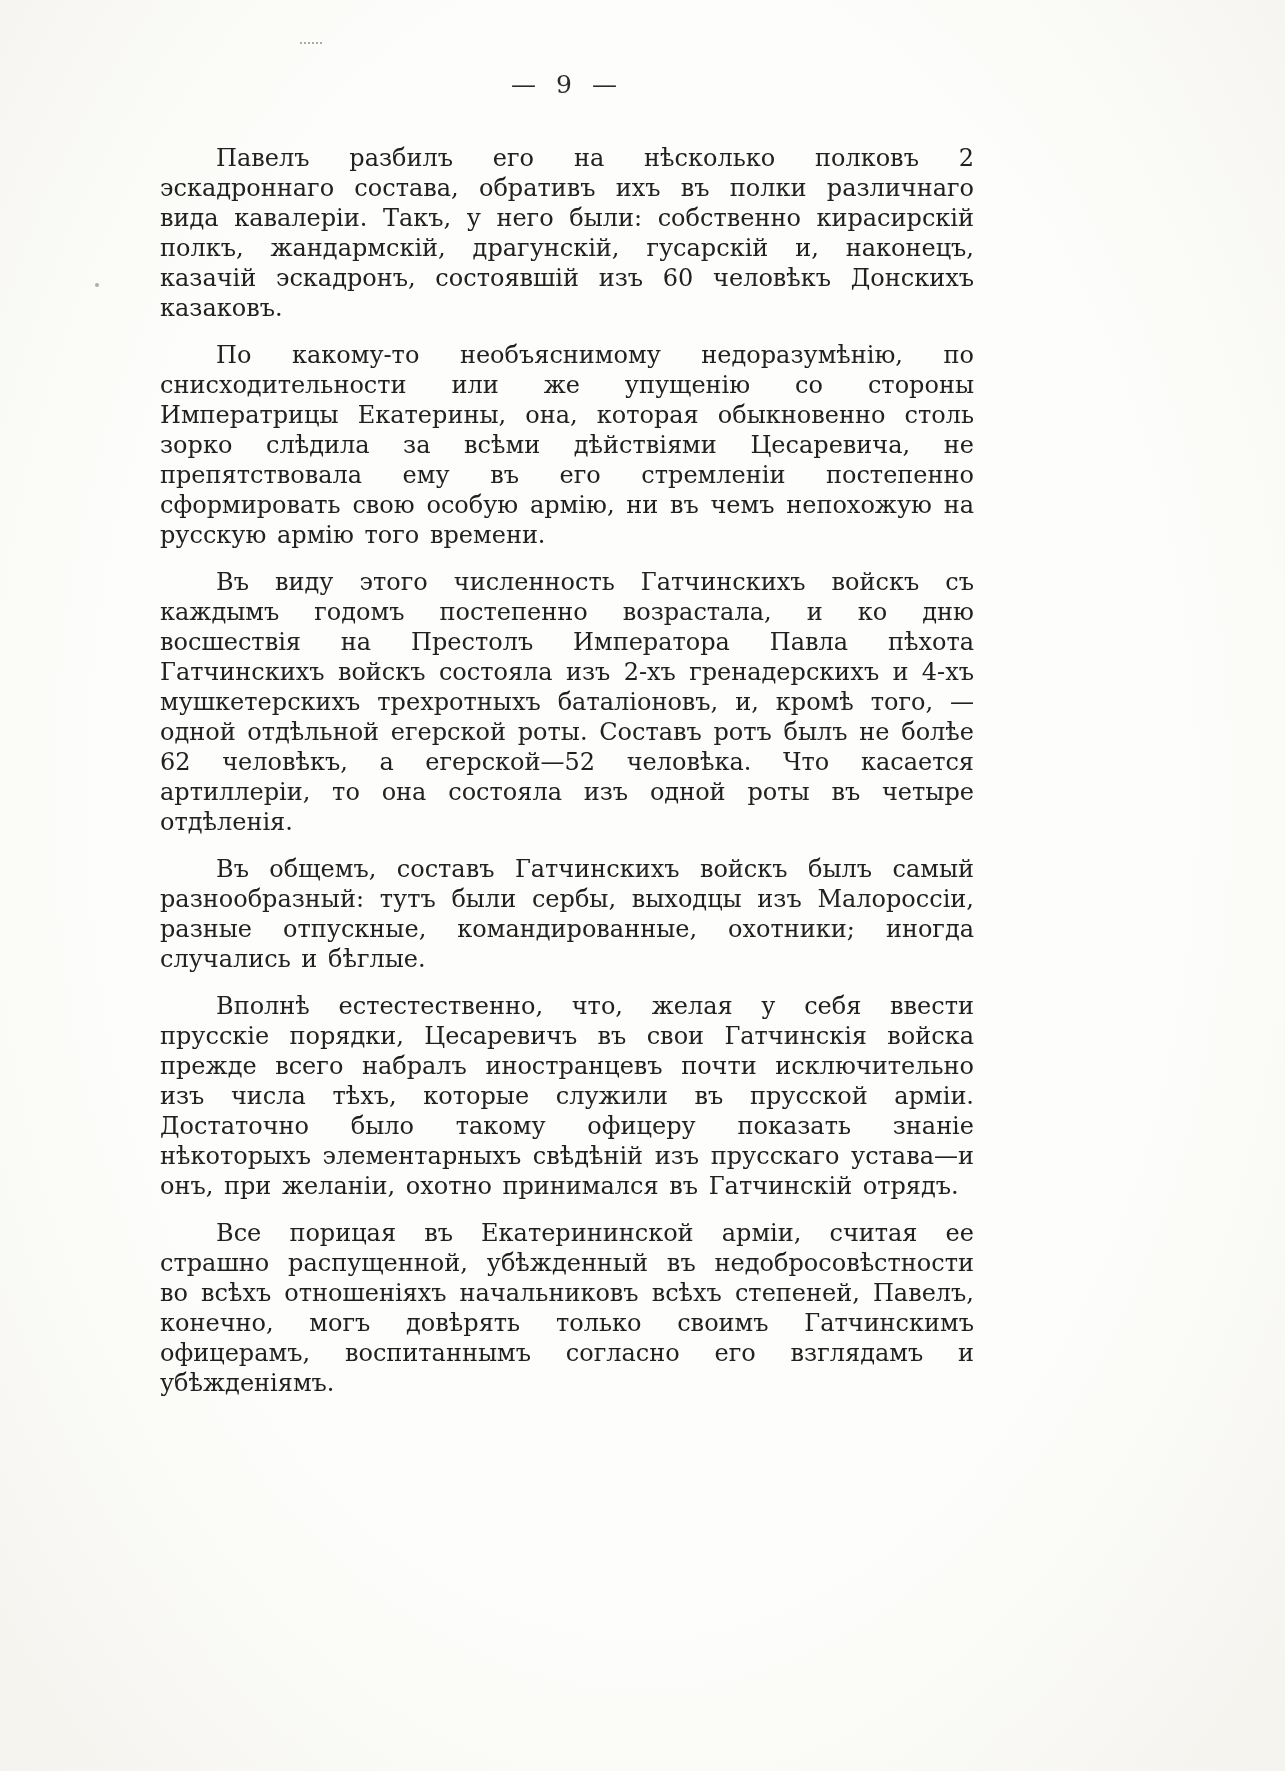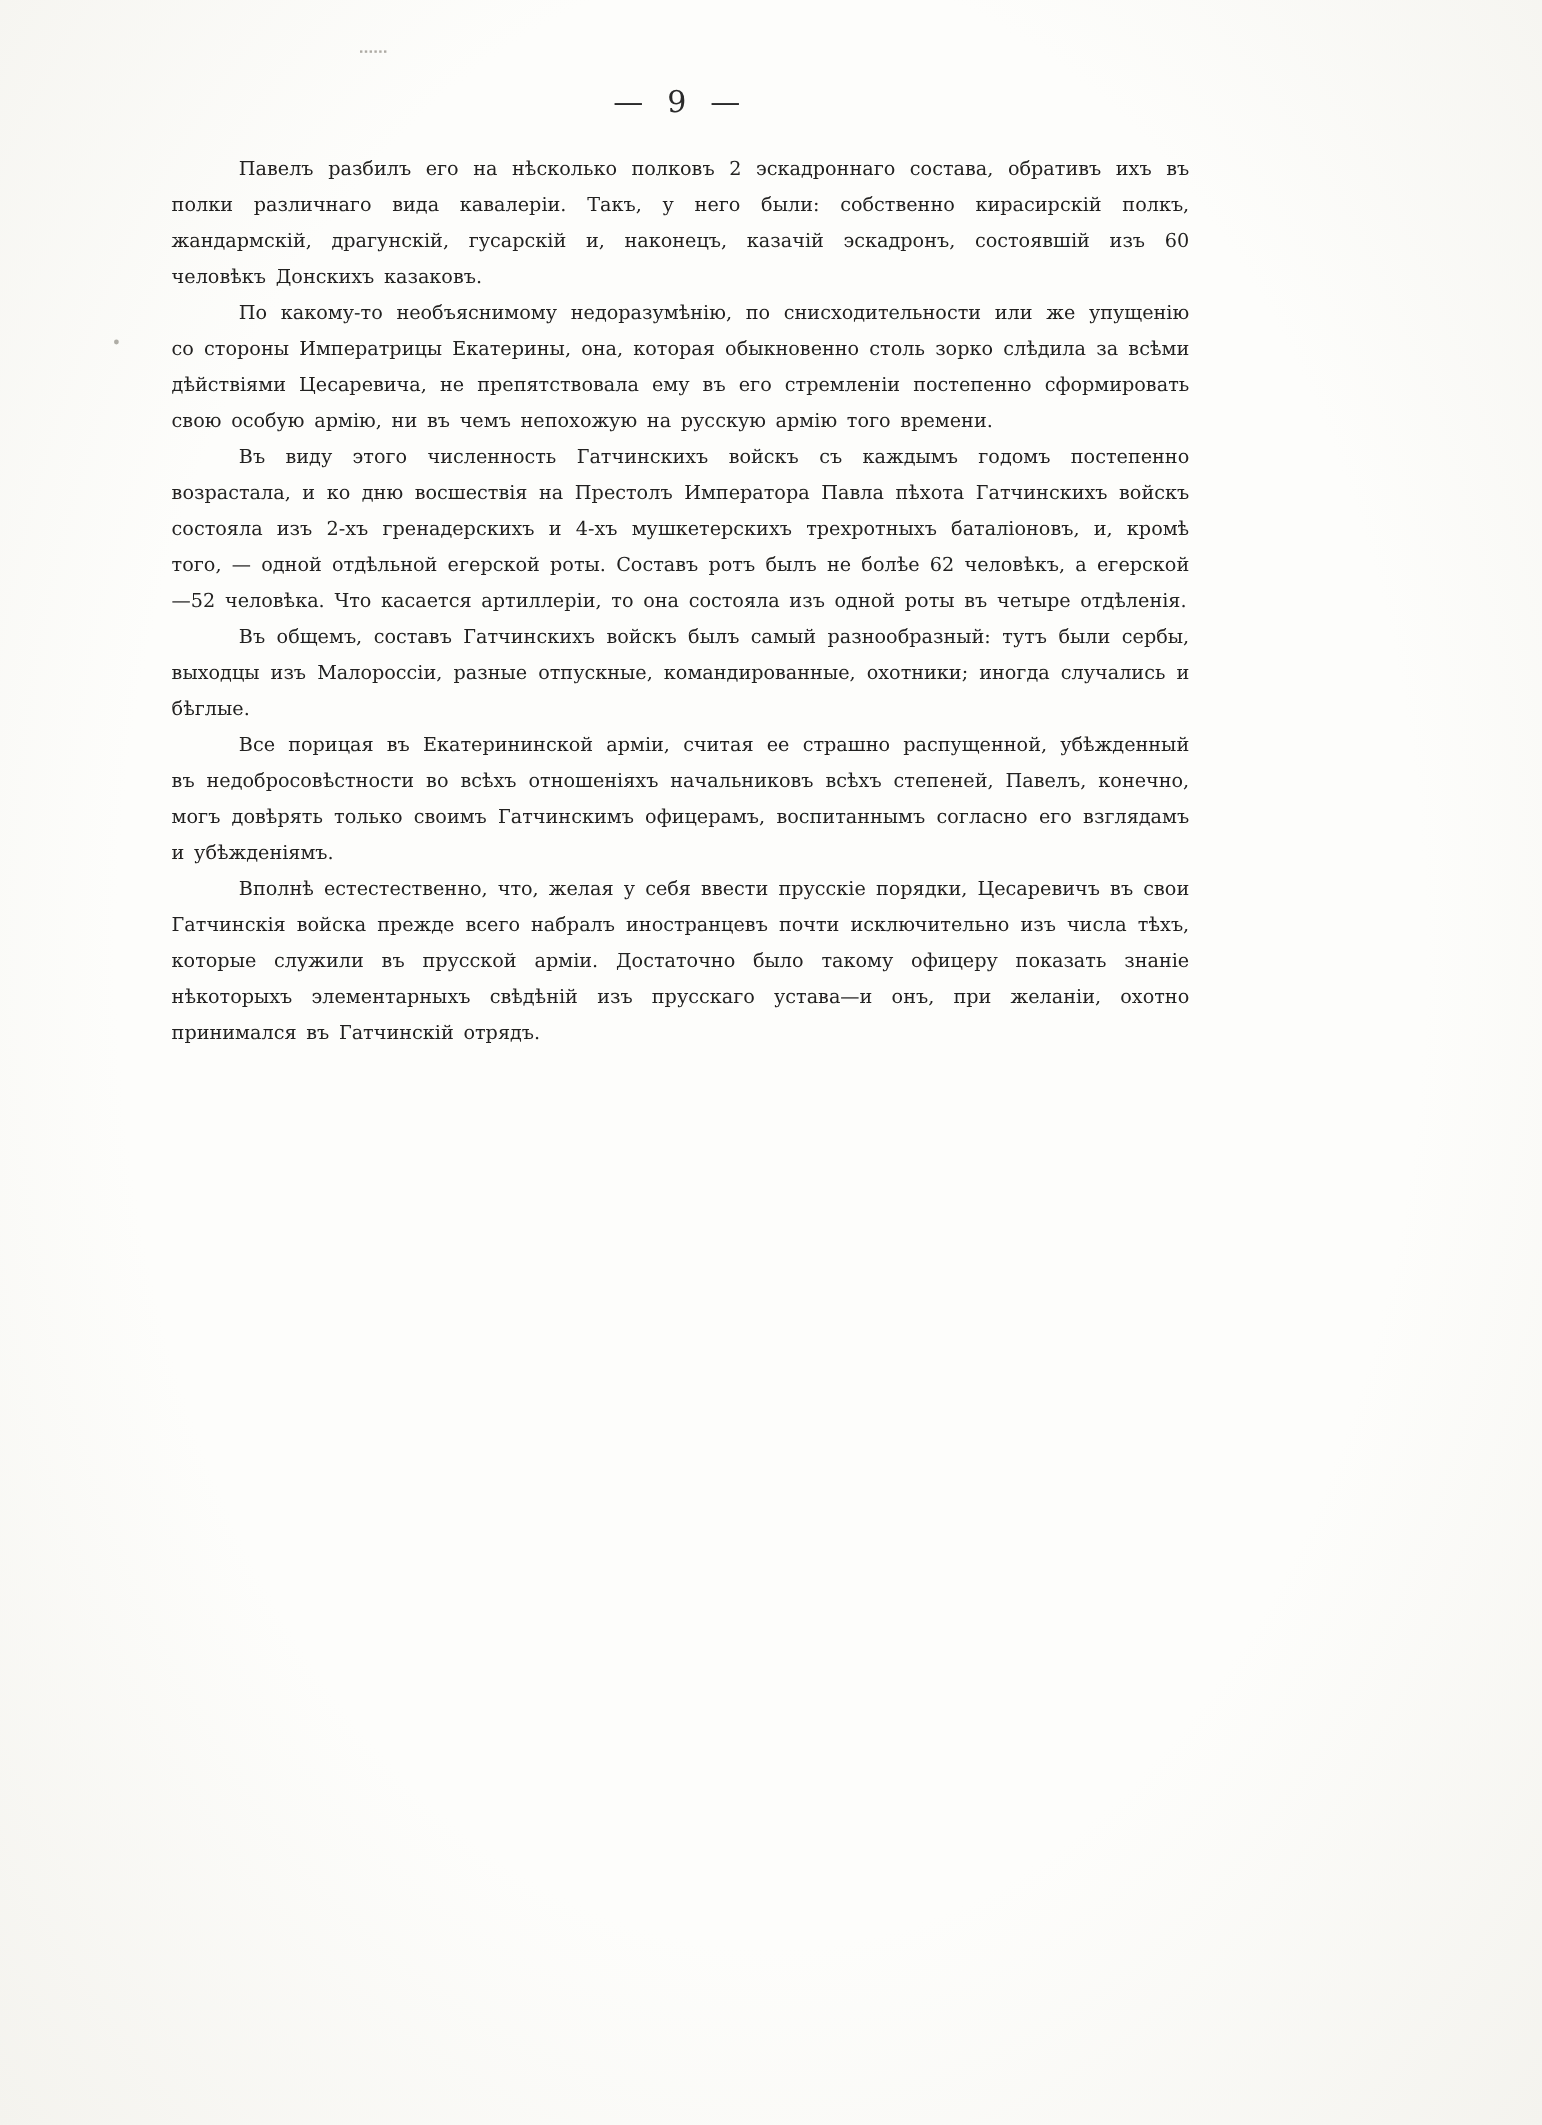--- a/index.html
+++ b/index.html
@@ -28,24 +28,24 @@
     letter-spacing: 6px;
     color: #2b2b2b;
   }
   .text-block {
     position: absolute;
     top: 126px;
     left: 143px;
     width: 848px;
   }
   .text-block p {
-    margin: 0;
+    margin: 17px;
     text-indent: 56px;
     text-align: justify;
-    font-size: 16px;
+    font-size: 24px;
     line-height: 30px;
     word-spacing: 3px;
     color: #222120;
   }
   
   .artifact-top {
     position: absolute;
     top: 42px;
     left: 300px;
     width: 22px;
@@ -73,17 +73,17 @@
   <div class="artifact-top"></div>
   <div class="artifact-left-dot"></div>
 
   <div class="page-header">— 9 —</div>
 
   <div class="text-block">
     <p>Павелъ разбилъ его на нѣсколько полковъ 2 эскадроннаго состава, обративъ ихъ въ полки различнаго вида кавалеріи. Такъ, у него были: собственно кирасирскій полкъ, жандармскій, драгунскій, гусарскій и, наконецъ, казачій эскадронъ, состоявшій изъ 60 человѣкъ Донскихъ казаковъ.</p>
     <p>По какому-то необъяснимому недоразумѣнію, по снисходительности или же упущенію со стороны Императрицы Екатерины, она, которая обыкновенно столь зорко слѣдила за всѣми дѣйствіями Цесаревича, не препятствовала ему въ его стремленіи постепенно сформировать свою особую армію, ни въ чемъ непохожую на русскую армію того времени.</p>
     <p>Въ виду этого численность Гатчинскихъ войскъ съ каждымъ годомъ постепенно возрастала, и ко дню восшествія на Престолъ Императора Павла пѣхота Гатчинскихъ войскъ состояла изъ 2-хъ гренадерскихъ и 4-хъ мушкетерскихъ трехротныхъ баталіоновъ, и, кромѣ того, — одной отдѣльной егерской роты. Составъ ротъ былъ не болѣе 62 человѣкъ, а егерской—52 человѣка. Что касается артиллеріи, то она состояла изъ одной роты въ четыре отдѣленія.</p>
     <p>Въ общемъ, составъ Гатчинскихъ войскъ былъ самый разнообразный: тутъ были сербы, выходцы изъ Малороссіи, разные отпускные, командированные, охотники; иногда случались и бѣглые.</p>
+    <p>Вполнѣ естестественно, что, желая у себя ввести прусскіе порядки, Цесаревичъ въ свои Гатчинскія войска прежде всего набралъ иностранцевъ почти исключительно изъ числа тѣхъ, которые служили въ прусской арміи. Достаточно было такому офицеру показать знаніе нѣкоторыхъ элементарныхъ свѣдѣній изъ прусскаго устава—и онъ, при желаніи, охотно принимался въ Гатчинскій отрядъ.</p>
     <p>Все порицая въ Екатерининской арміи, считая ее страшно распущенной, убѣжденный въ недобросовѣстности во всѣхъ отношеніяхъ начальниковъ всѣхъ степеней, Павелъ, конечно, могъ довѣрять только своимъ Гатчинскимъ офицерамъ, воспитаннымъ согласно его взглядамъ и убѣжденіямъ.</p>
-    <p>Вполнѣ естестественно, что, желая у себя ввести прусскіе порядки, Цесаревичъ въ свои Гатчинскія войска прежде всего набралъ иностранцевъ почти исключительно изъ числа тѣхъ, которые служили въ прусской арміи. Достаточно было такому офицеру показать знаніе нѣкоторыхъ элементарныхъ свѣдѣній изъ прусскаго устава—и онъ, при желаніи, охотно принимался въ Гатчинскій отрядъ.</p>
   </div>
 
 </div>
 
 </body></html>

